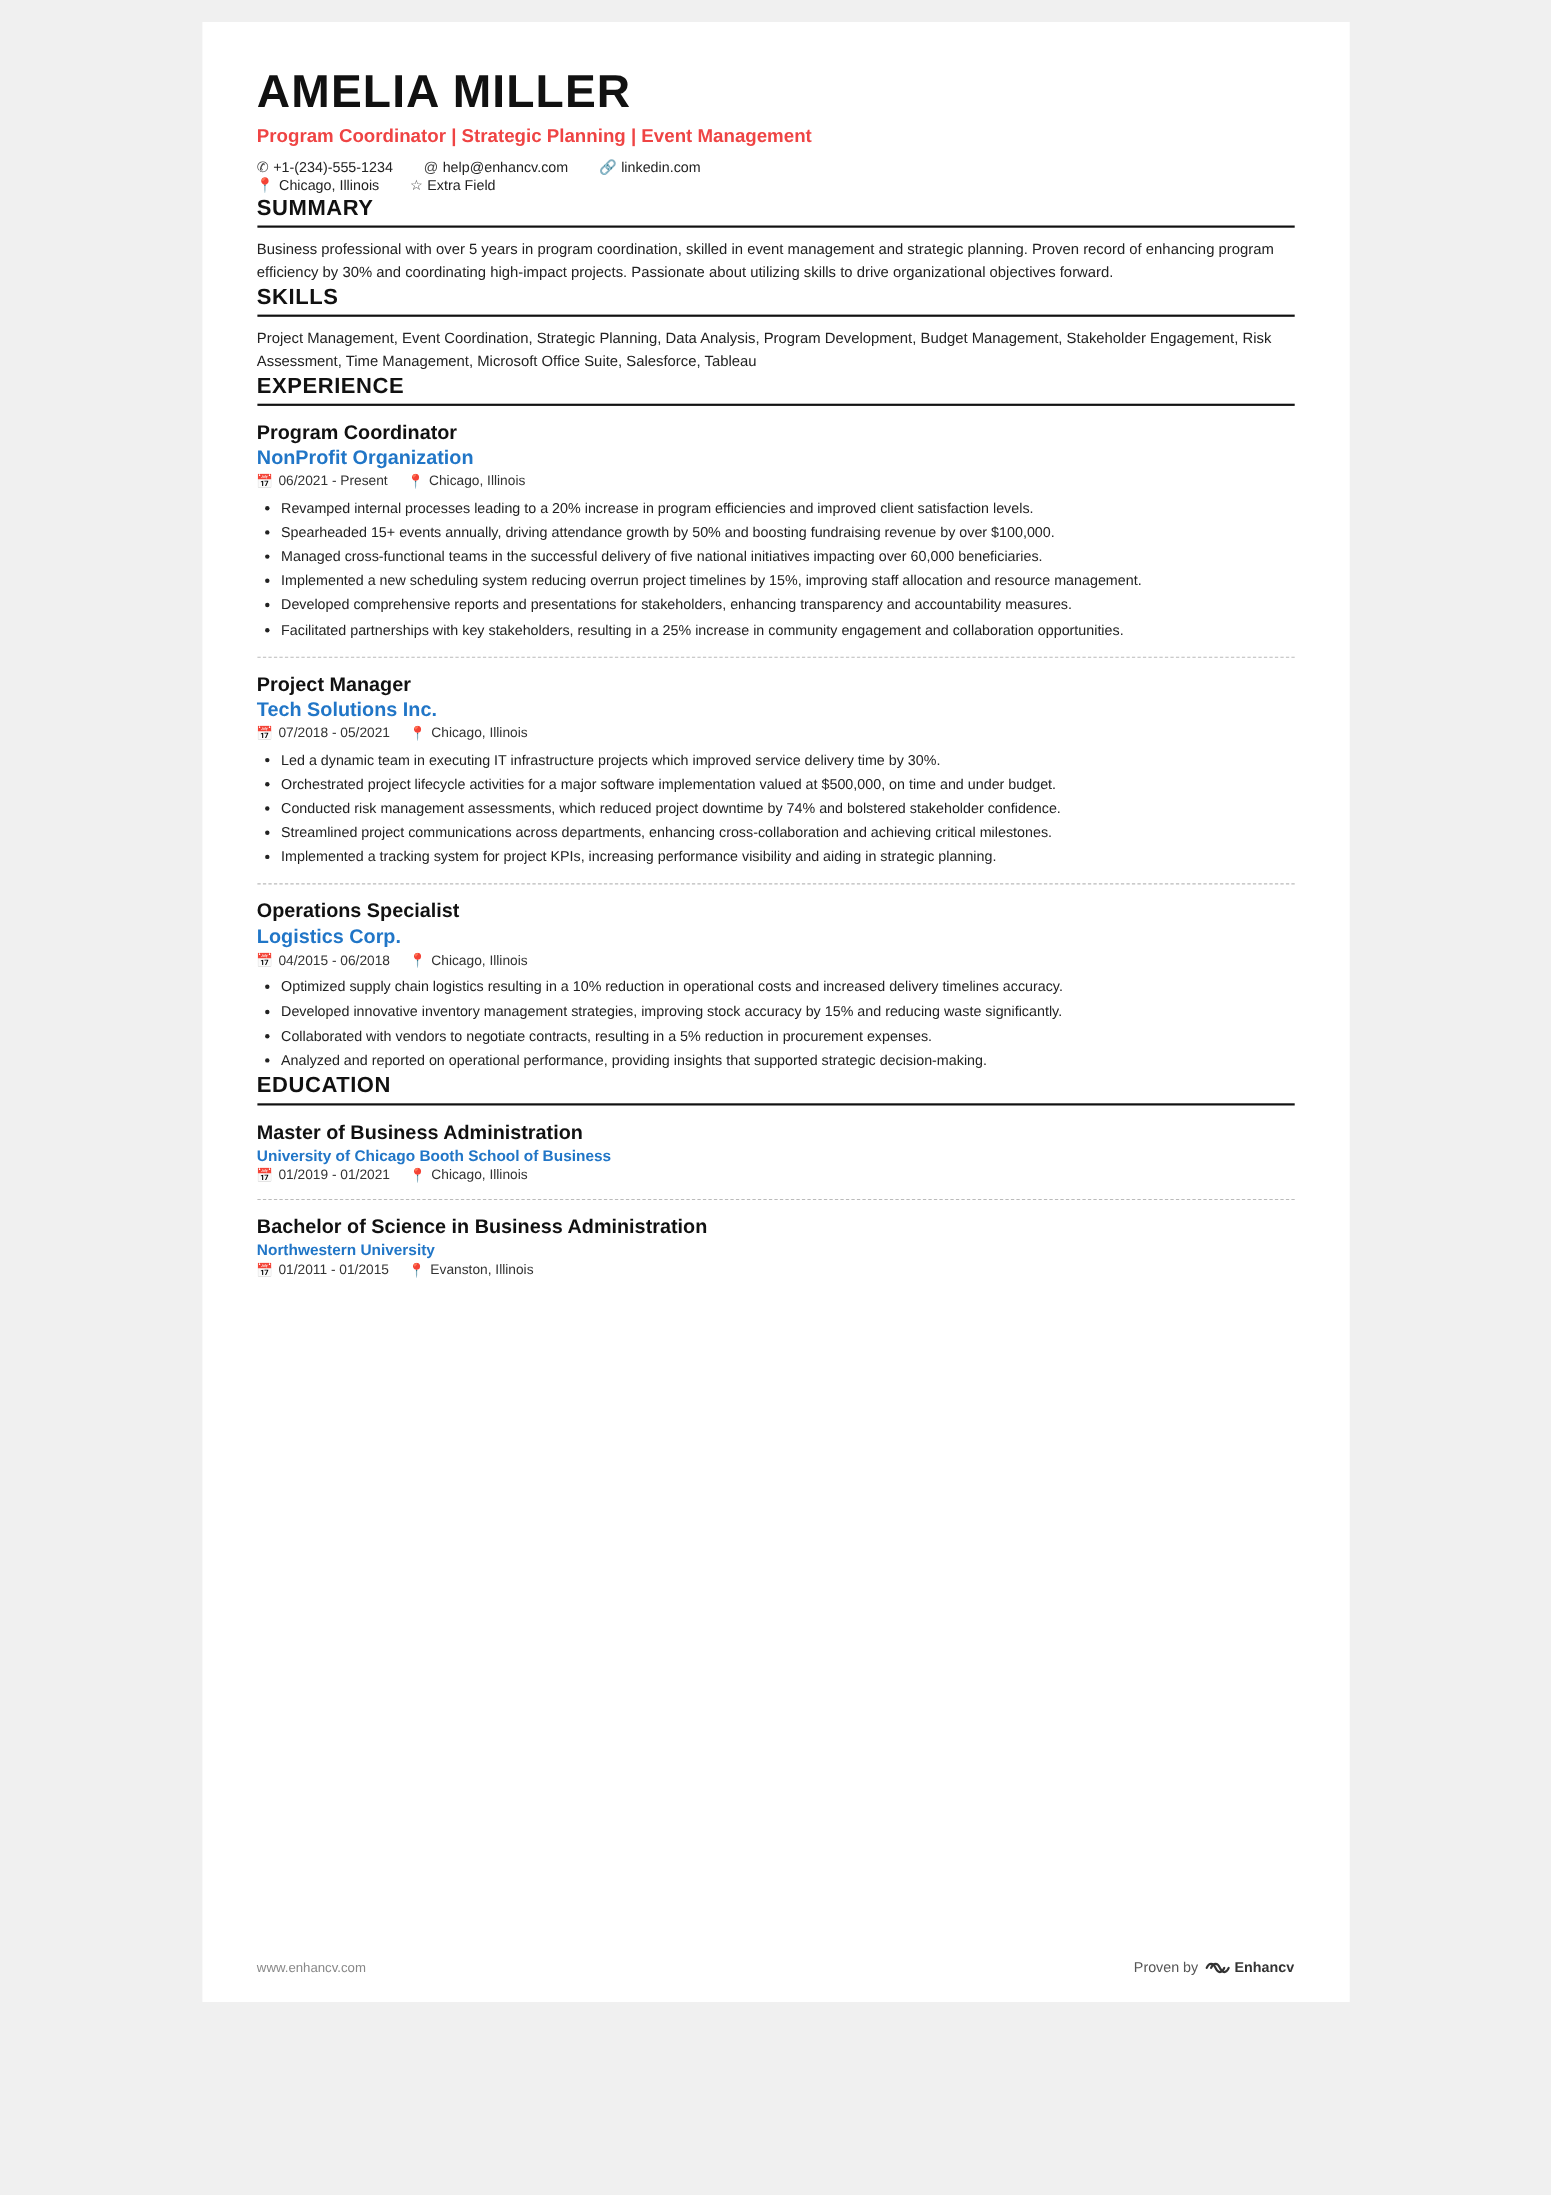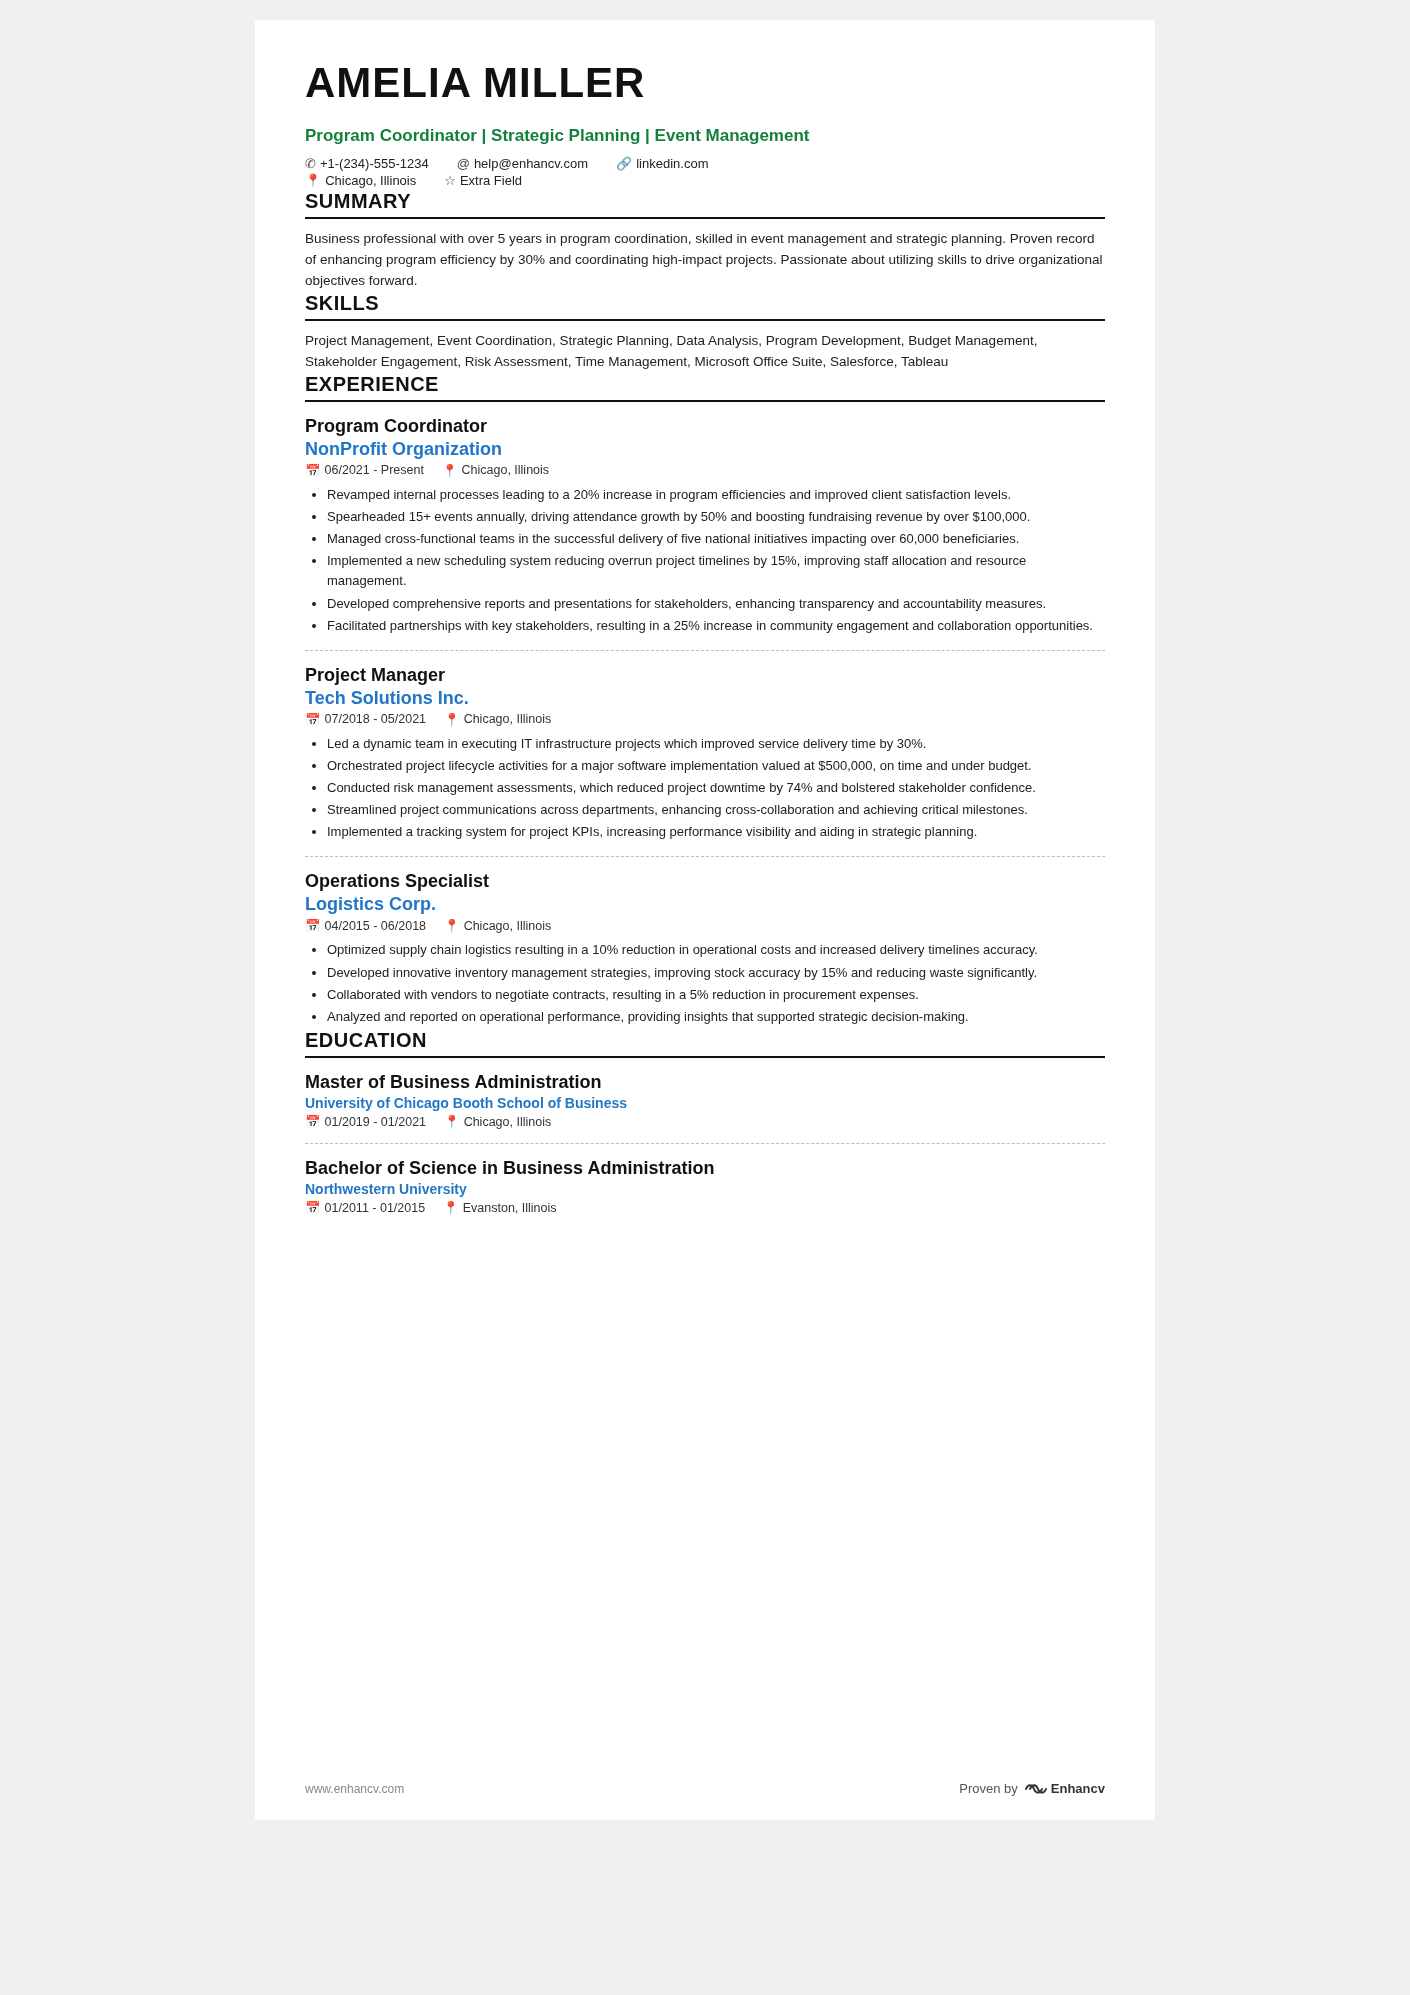--- a/index.html
+++ b/index.html
@@ -5,38 +5,38 @@
     * { margin: 0; padding: 0; box-sizing: border-box; }
     body {
       font-family: Arial, sans-serif;
       background: #f0f0f0;
       display: flex;
       justify-content: center;
       padding: 20px;
     }
     .resume-page {
       background: #ffffff;
-      width: 900px;
+      width: 1043px;
       min-height: 1800px;
       padding: 40px 50px 60px 50px;
       position: relative;
     }
     .header-name {
       font-size: 42px;
       font-weight: 900;
       color: #111111;
       letter-spacing: 1px;
       text-transform: uppercase;
       line-height: 1.1;
     }
     .header-title {
       font-size: 17px;
       font-weight: 700;
-      color: #15803d;
-      margin-top: 20px;
+      color: #ef4444;
+      margin-top: 8px;
       margin-bottom: 10px;
     }
     .contact-row {
       display: flex;
       flex-wrap: wrap;
       gap: 6px 0;
       font-size: 13px;
       color: #222;
       margin-bottom: 2px;
     }

